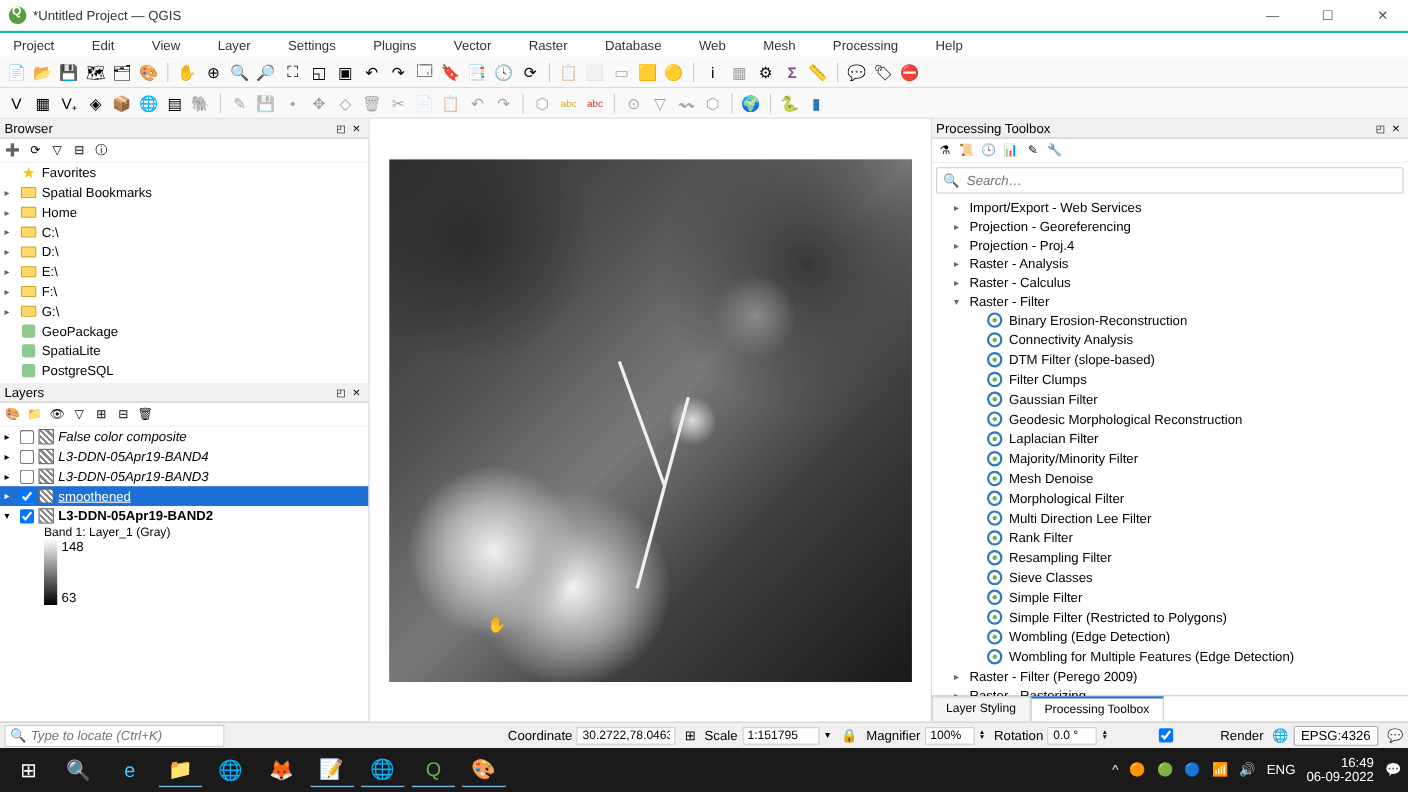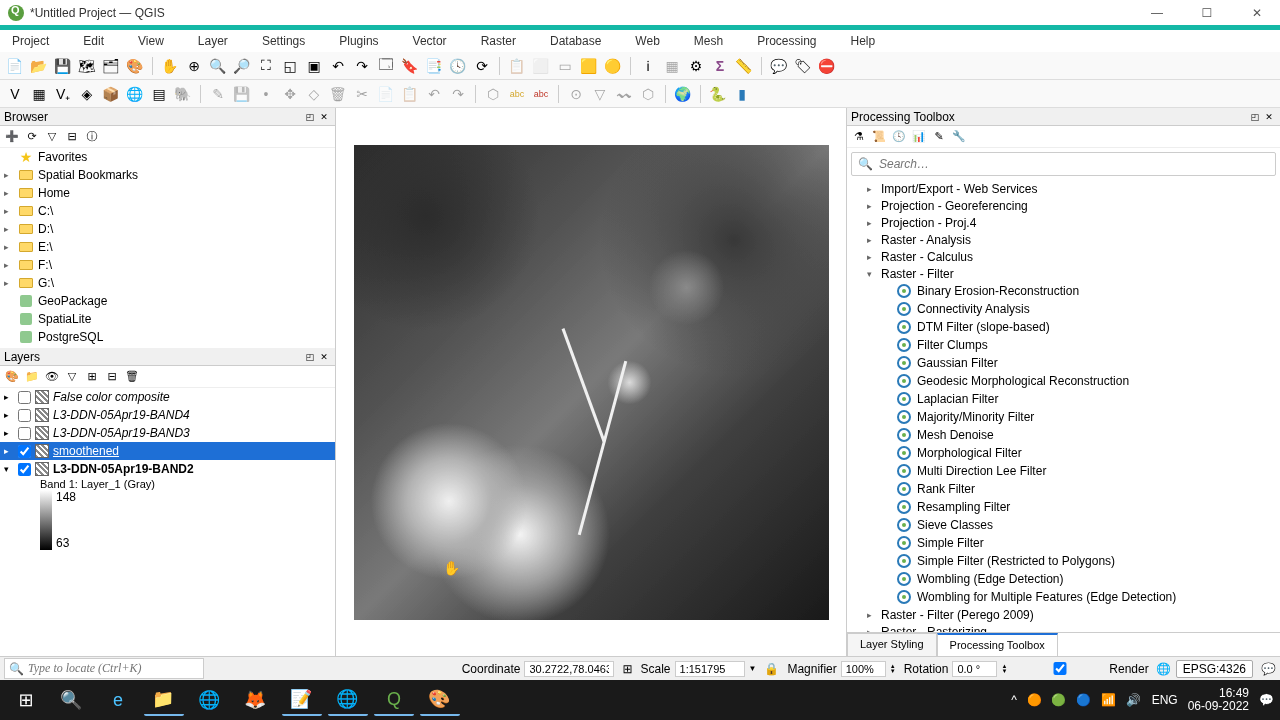--- a/index.html
+++ b/index.html
@@ -1,19 +1,19 @@
 <!DOCTYPE html>
 <html><head>
 <meta charset="utf-8">
 <style>
 * { margin: 0; padding: 0; box-sizing: border-box; font-family: "Segoe UI", Tahoma, sans-serif; font-size: 12px; }
 body { width: 1280px; height: 720px; background: #f0f0f0; overflow: hidden; display: flex; flex-direction: column; }
 
 
-.titlebar { height: 30px; background: #fff; display: flex; align-items: center; padding: 0 8px; border-bottom: 5px solid #14b8a6; }
+.titlebar { height: 30px; background: #fff; display: flex; align-items: center; padding: 0 8px; border-bottom: 2px solid #14b8a6; }
 .titlebar .app-icon { width: 16px; height: 16px; background: #5a9e3f; border-radius: 50%; margin-right: 6px; position: relative; }
 .titlebar .app-icon::after { content: "Q"; position: absolute; top: -1px; left: 3px; color: #fff; font-weight: bold; font-size: 11px; }
 .titlebar .title { flex: 1; color: #333; }
 .titlebar .win-controls { display: flex; gap: 20px; }
 .titlebar .win-btn { width: 30px; height: 20px; display: flex; align-items: center; justify-content: center; color: #555; cursor: pointer; }
 
 
 .menubar { height: 22px; background: #fff; display: flex; align-items: center; padding: 0 4px; gap: 18px; }
 .menubar .menu-item { padding: 2px 8px; cursor: pointer; color: #333; }
 
@@ -83,21 +83,21 @@
 .tb-algo { display: flex; align-items: center; height: 18px; padding-left: 30px; cursor: pointer; gap: 6px; }
 .algo-icon { width: 14px; height: 14px; border: 2px solid #2a7ab8; border-radius: 50%; position: relative; }
 .algo-icon::after { content: ""; position: absolute; width: 4px; height: 4px; background: #6ab04c; border-radius: 50%; top: 3px; left: 3px; }
 .bottom-tabs { height: 24px; border-top: 1px solid #ccc; display: flex; }
 .btab { padding: 4px 12px; border: 1px solid #ccc; border-bottom: none; background: #f5f5f5; cursor: pointer; font-size: 11px; }
 .btab.active { background: #fff; border-top: 2px solid #1e6fd6; }
 
 
 .statusbar { height: 24px; background: #f0f0f0; border-top: 1px solid #ccc; display: flex; align-items: center; padding: 0 4px; gap: 8px; font-size: 11px; }
 .locator { flex: 0 0 200px; display: flex; align-items: center; gap: 4px; border: 1px solid #ccc; padding: 2px 4px; background: #fff; }
-.locator input { border: none; outline: none; font-style: italic; color: #888; width: 100%; font-family: Liberation Serif, serif; }
+.locator input { border: none; outline: none; font-style: italic; color: #888; width: 100%; }
 .status-field { display: flex; align-items: center; gap: 4px; }
 .status-field input { width: 90px; border: 1px solid #ccc; padding: 1px 4px; font-size: 11px; }
 .status-field .spinner { display: flex; flex-direction: column; }
 .status-field .spinner span { font-size: 6px; line-height: 5px; cursor: pointer; }
 .epsg-badge { border: 1px solid #aaa; padding: 1px 6px; border-radius: 2px; background: #fff; }
 
 
 .taskbar { height: 40px; background: #1a1a1a; display: flex; align-items: center; padding: 0 6px; gap: 6px; }
 .task-btn { width: 40px; height: 32px; display: flex; align-items: center; justify-content: center; cursor: pointer; border-radius: 2px; font-size: 18px; color: #fff; }
 .task-btn.active { border-bottom: 2px solid #76b9ed; }

